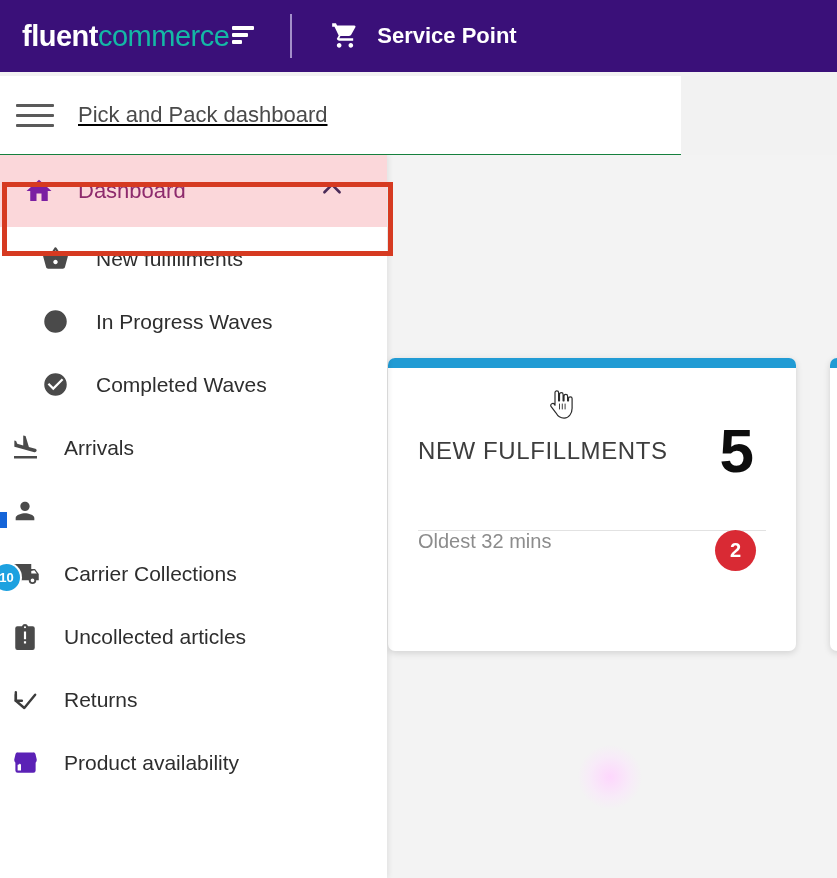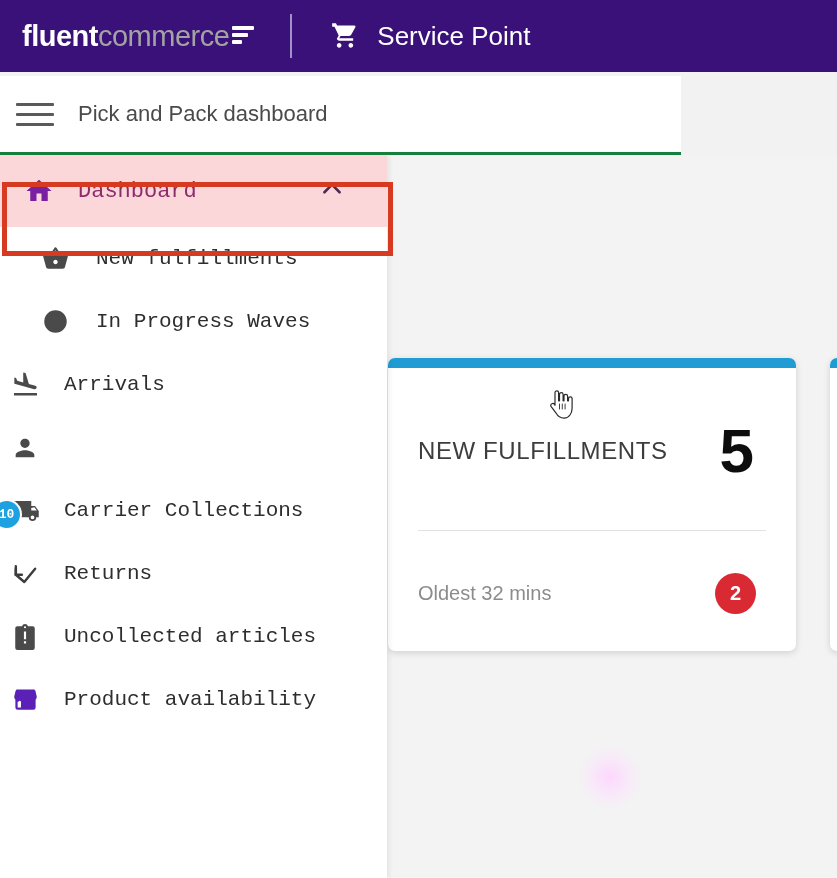--- a/index.html
+++ b/index.html
@@ -40,21 +40,21 @@
   .brand-text {
     font-size: 29px;
     letter-spacing: -0.5px;
     color: #ffffff;
     line-height: 1;
     white-space: nowrap;
     display: flex;
     align-items: baseline;
   }
   .brand-strong { font-weight: 700; }
-  .brand-light  { font-weight: 400; color: #a3a3a3; }
+  .brand-light  { font-weight: 400; color: #14b8a6; }
   .brand-mark {
     display: inline-flex;
     flex-direction: column;
     justify-content: center;
     gap: 3px;
     margin-left: 3px;
     margin-bottom: 2px;
     align-self: center;
   }
   .brand-mark i { display: block; height: 4px; background: #ffffff; border-radius: 1px; }
@@ -71,37 +71,38 @@
   }
 
   .app-switch {
     display: flex;
     align-items: center;
     gap: 17px;
     margin-left: 38px;
     color: #ffffff;
   }
   .app-switch .label {
-    font-size: 26px;
-    font-weight: 400;
+    font-size: 22px;
+    font-weight: 700;
     color: #ffffff;
     white-space: nowrap;
   }
   .cart-icon svg { display: block; }
 
   
   .subheader {
     position: absolute;
     left: 0; top: 76px;
     width: 681px; height: 79px;
     background: #ffffff;
     display: flex;
     align-items: center;
     z-index: 30;
-    border-bottom: 3px solid #15803d;
+    border-bottom: 1px solid #15803d;
+    text-decoration: underline;
   }
   .hamburger {
     margin-left: 16px;
     width: 40px; height: 34px;
     display: flex;
     flex-direction: column;
     justify-content: center;
     gap: 7px;
     cursor: pointer;
   }
@@ -177,24 +178,24 @@
   }
   .card-rule {
     position: absolute;
     left: 30px; top: 172px;
     width: 348px;
     height: 1px;
     background: #e2e2e2;
   }
   .card-bottom-row {
     position: absolute;
-    left: 0; top: 180px;
+    left: 0; top: 172px;
     width: 100%; height: 111px;
     display: flex;
-    align-items: center;
+    align-items: flex-start;
     justify-content: space-between;
     padding: 0 40px 0 30px;
     gap: 41px;
   }
   .card-sub {
     font-size: 20px;
     color: #8c8c8c;
     white-space: nowrap;
   }
   .red-badge {
@@ -217,21 +218,20 @@
   
   .drawer {
     position: absolute;
     left: 0; top: 155px;
     width: 387px;
     height: 723px;
     background: #ffffff;
     z-index: 20;
     box-shadow: 2px 0 5px rgba(0,0,0,.07);
     overflow: hidden;
-    font-family: Liberation Mono, monospace;
   }
 
   .nav-item {
     position: relative;
     display: flex;
     align-items: center;
     height: 63px;
     cursor: pointer;
     user-select: none;
   }
@@ -408,20 +408,28 @@
 
     <div class="nav-item sub">
       <span class="ico">
         <svg width="27" height="27" viewBox="0 0 24 24" class="icon-dark">
           <path d="M12 2a10 10 0 1 0 0 20 10 10 0 0 0 0-20zm1 10.5V6h-2v7.5l5.2 3.1 1-1.65-4.2-2.45z"></path>
         </svg>
       </span>
       <span class="txt">In Progress Waves</span>
     </div>
 
+    <div class="nav-item sub">
+      <span class="ico">
+        <svg width="27" height="27" viewBox="0 0 24 24" class="icon-dark">
+          <path d="M12 2a10 10 0 1 0 0 20 10 10 0 0 0 0-20zm-2 15l-5-5 1.41-1.41L10 14.17l7.59-7.59L19 8l-9 9z"></path>
+        </svg>
+      </span>
+      <span class="txt">Completed Waves</span>
+    </div>
 
     <div class="nav-item">
       <span class="ico">
         <svg width="29" height="29" viewBox="0 0 24 24" class="icon-dark">
           <path d="M2.5 19h19v2h-19v-2zm7.18-5.73l4.35 1.16 5.31 1.42c.8.21 1.62-.26 1.84-1.06.21-.8-.26-1.62-1.06-1.84l-5.31-1.42-2.76-9.02L10.12 2v8.28L5.15 8.95l-.93-2.32-1.45-.39v5.14l1.6.43 5.31 1.46z"></path>
         </svg>
       </span>
       <span class="txt">Arrivals</span>
     </div>
 
@@ -434,40 +442,40 @@
     </div>
 
     <div class="nav-item">
       <span class="ico">
         <span class="count-badge">10</span>
         <svg width="30" height="30" viewBox="0 0 24 24" class="icon-dark">
           <path d="M20 8h-3V4H3c-1.1 0-2 .9-2 2v11h2a3 3 0 0 0 6 0h6a3 3 0 0 0 6 0h2v-5l-3-4zM6 18.5A1.5 1.5 0 1 1 7.5 17 1.5 1.5 0 0 1 6 18.5zm12 0a1.5 1.5 0 1 1 1.5-1.5 1.5 1.5 0 0 1-1.5 1.5zm1.5-9.5l1.96 2.5H17V9.5z"></path>
         </svg>
       </span>
       <span class="txt">Carrier Collections</span>
+    </div>
+
+    <div class="nav-item">
+      <span class="ico">
+        <svg width="26" height="26" viewBox="0 0 24 24" class="icon-dark">
+          <path d="M19 2h-4.18A2.99 2.99 0 0 0 12 0a2.99 2.99 0 0 0-2.82 2H5a2 2 0 0 0-2 2v18a2 2 0 0 0 2 2h14a2 2 0 0 0 2-2V4a2 2 0 0 0-2-2zm-7 0a1 1 0 1 1-1 1 1 1 0 0 1 1-1zm1 16h-2v-2h2v2zm0-4h-2V7h2v7z"></path>
+        </svg>
+      </span>
+      <span class="txt">Uncollected articles</span>
     </div>
 
     <div class="nav-item">
       <span class="ico">
         <svg width="29" height="29" viewBox="0 0 24 24" fill="none" stroke="#3c3c3c" stroke-width="2" stroke-linecap="round" stroke-linejoin="round">
           <polyline points="4 6 4 13 11 19 20 8"></polyline>
           <polyline points="4 13 9 13"></polyline>
           <polyline points="4 13 4 8"></polyline>
         </svg>
       </span>
       <span class="txt">Returns</span>
-    </div>
-
-    <div class="nav-item">
-      <span class="ico">
-        <svg width="26" height="26" viewBox="0 0 24 24" class="icon-dark">
-          <path d="M19 2h-4.18A2.99 2.99 0 0 0 12 0a2.99 2.99 0 0 0-2.82 2H5a2 2 0 0 0-2 2v18a2 2 0 0 0 2 2h14a2 2 0 0 0 2-2V4a2 2 0 0 0-2-2zm-7 0a1 1 0 1 1-1 1 1 1 0 0 1 1-1zm1 16h-2v-2h2v2zm0-4h-2V7h2v7z"></path>
-        </svg>
-      </span>
-      <span class="txt">Uncollected articles</span>
     </div>
 
     <div class="nav-item">
       <span class="ico">
         <svg width="27" height="27" viewBox="0 0 24 24" fill="#5b21b6">
           <path d="M21.9 8.89l-1.05-4.37A2 2 0 0 0 18.9 3H5.1a2 2 0 0 0-1.95 1.52L2.1 8.89c-.24 1.02-.02 2.06.62 2.88.08.11.19.19.28.29V19a2 2 0 0 0 2 2h14a2 2 0 0 0 2-2v-6.94c.09-.09.2-.18.28-.28.64-.82.87-1.87.62-2.89zM13 19h-2v-4h2v4zm6 0h-3v-5a1 1 0 0 0-1-1H9a1 1 0 0 0-1 1v5H5v-5.03c.14-.01.28-.03.42-.06.14-.03.27-.08.4-.13.15-.06.3-.13.44-.21.13-.08.26-.17.38-.27.12-.1.23-.22.34-.34.1.12.21.23.33.34.12.1.25.19.39.27.14.08.28.15.43.21.13.05.27.1.41.13.14.03.28.05.42.06V19z"></path>
         </svg>
       </span>
       <span class="txt">Product availability</span>
     </div>

